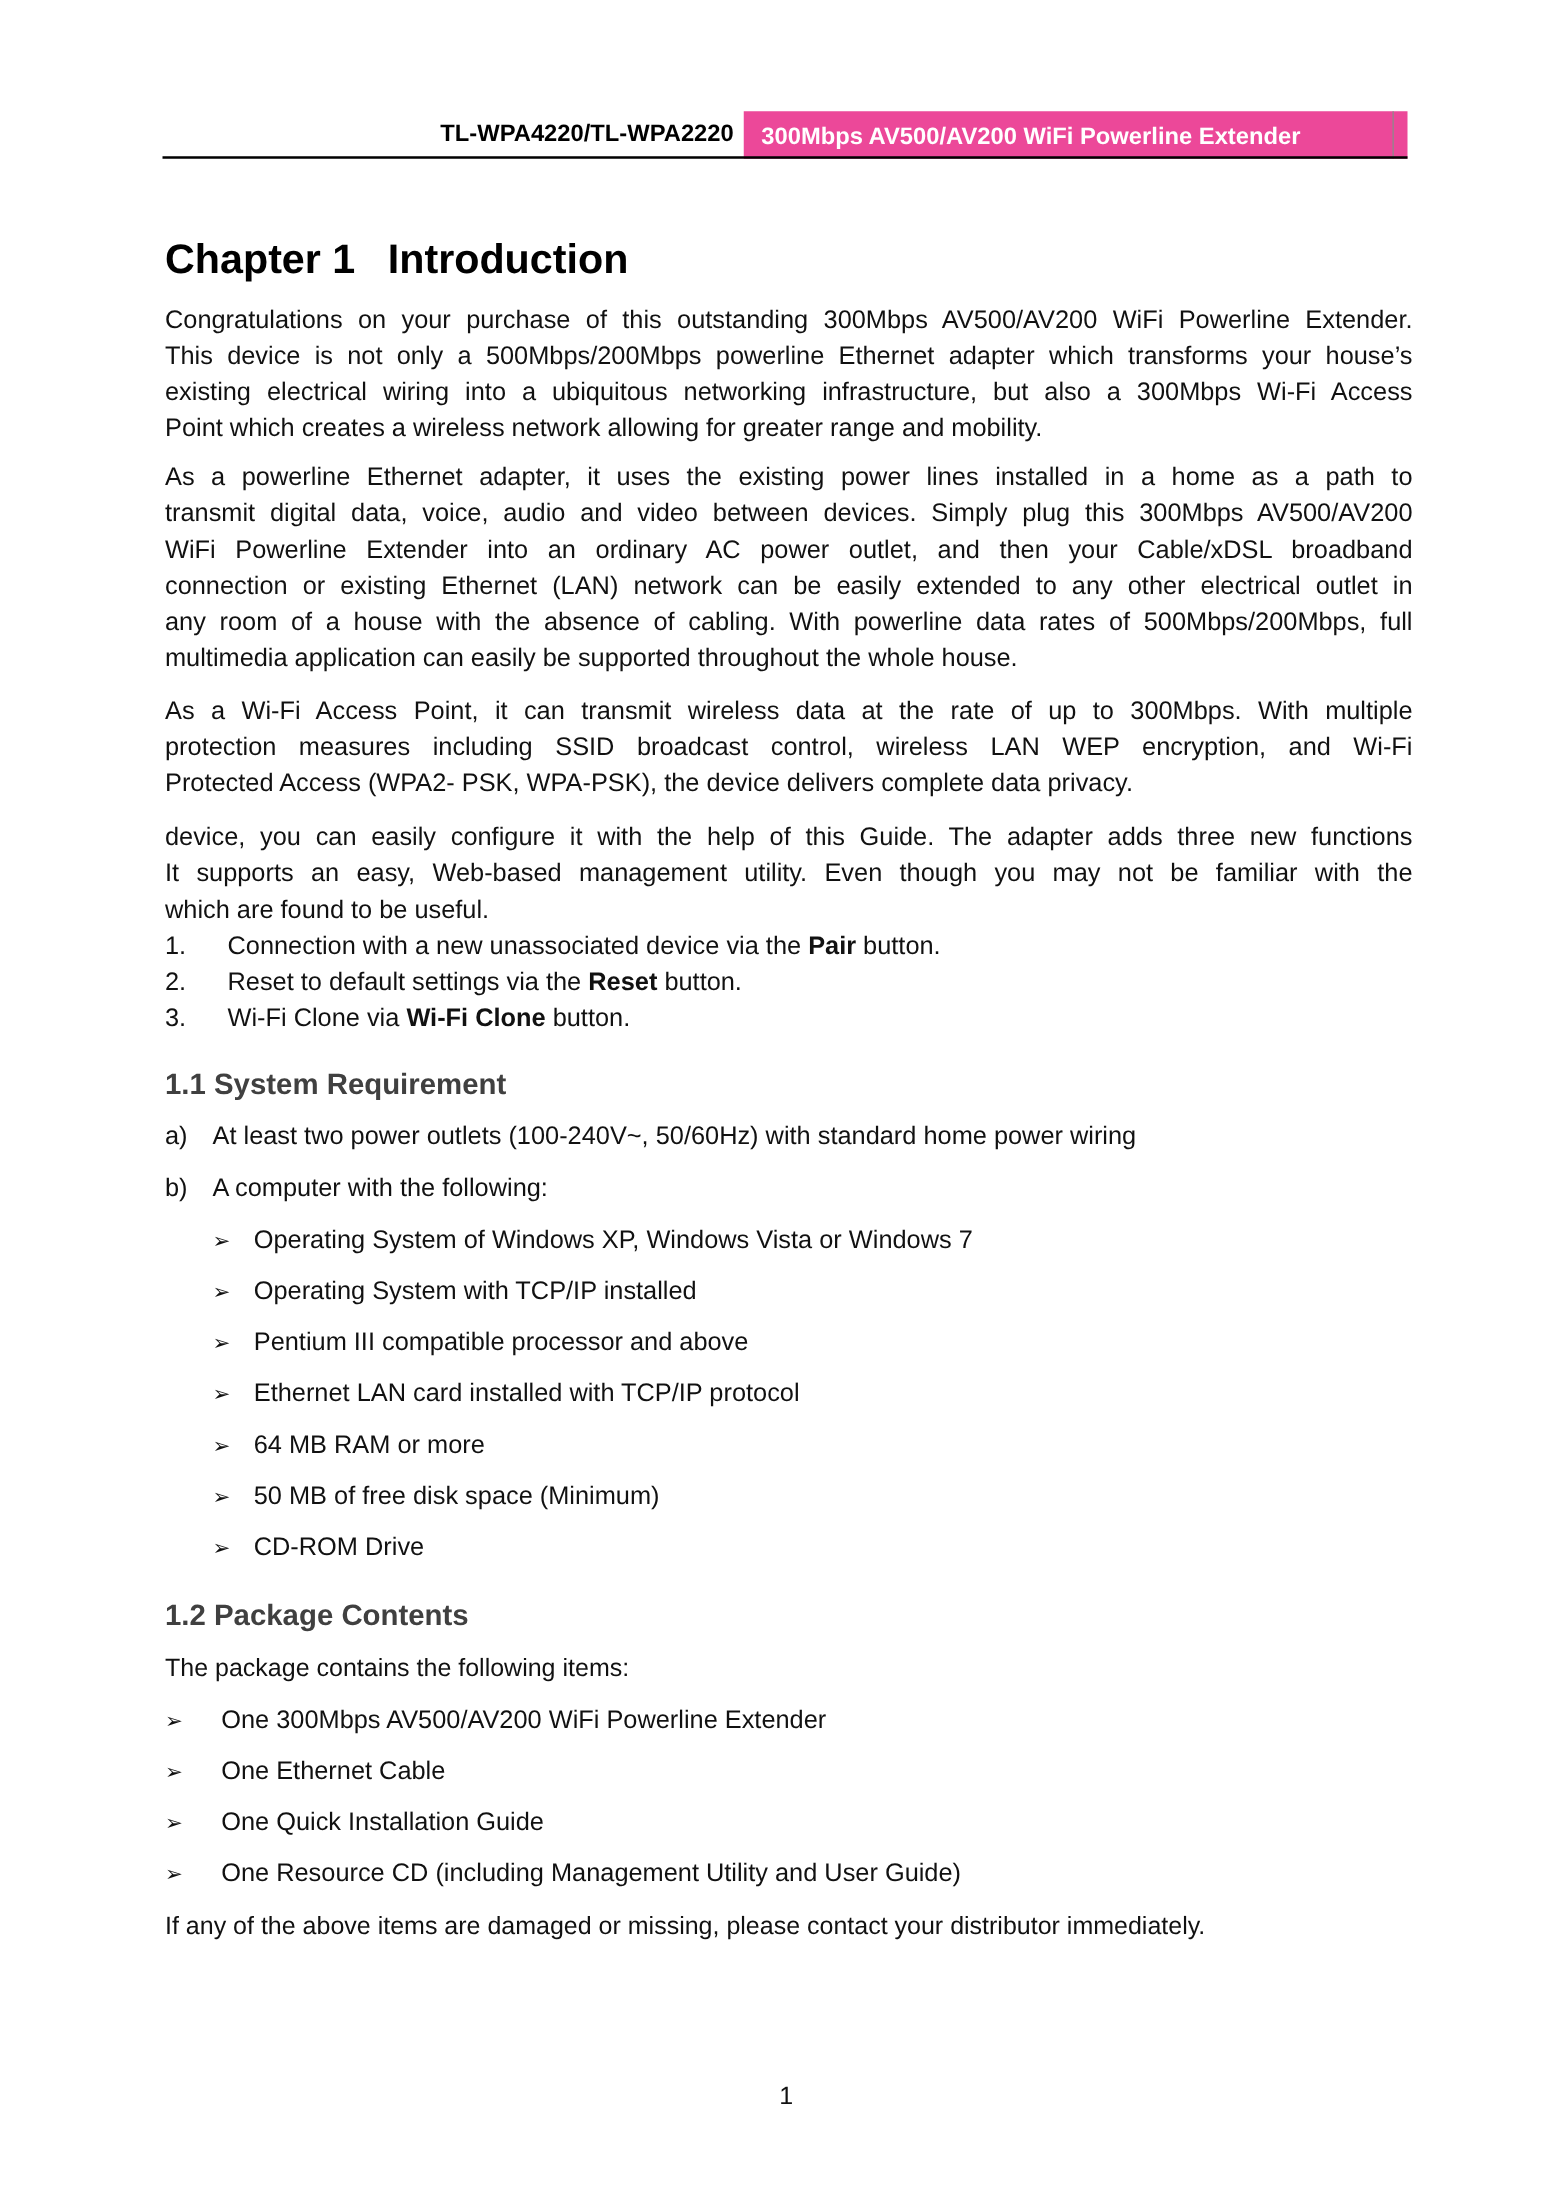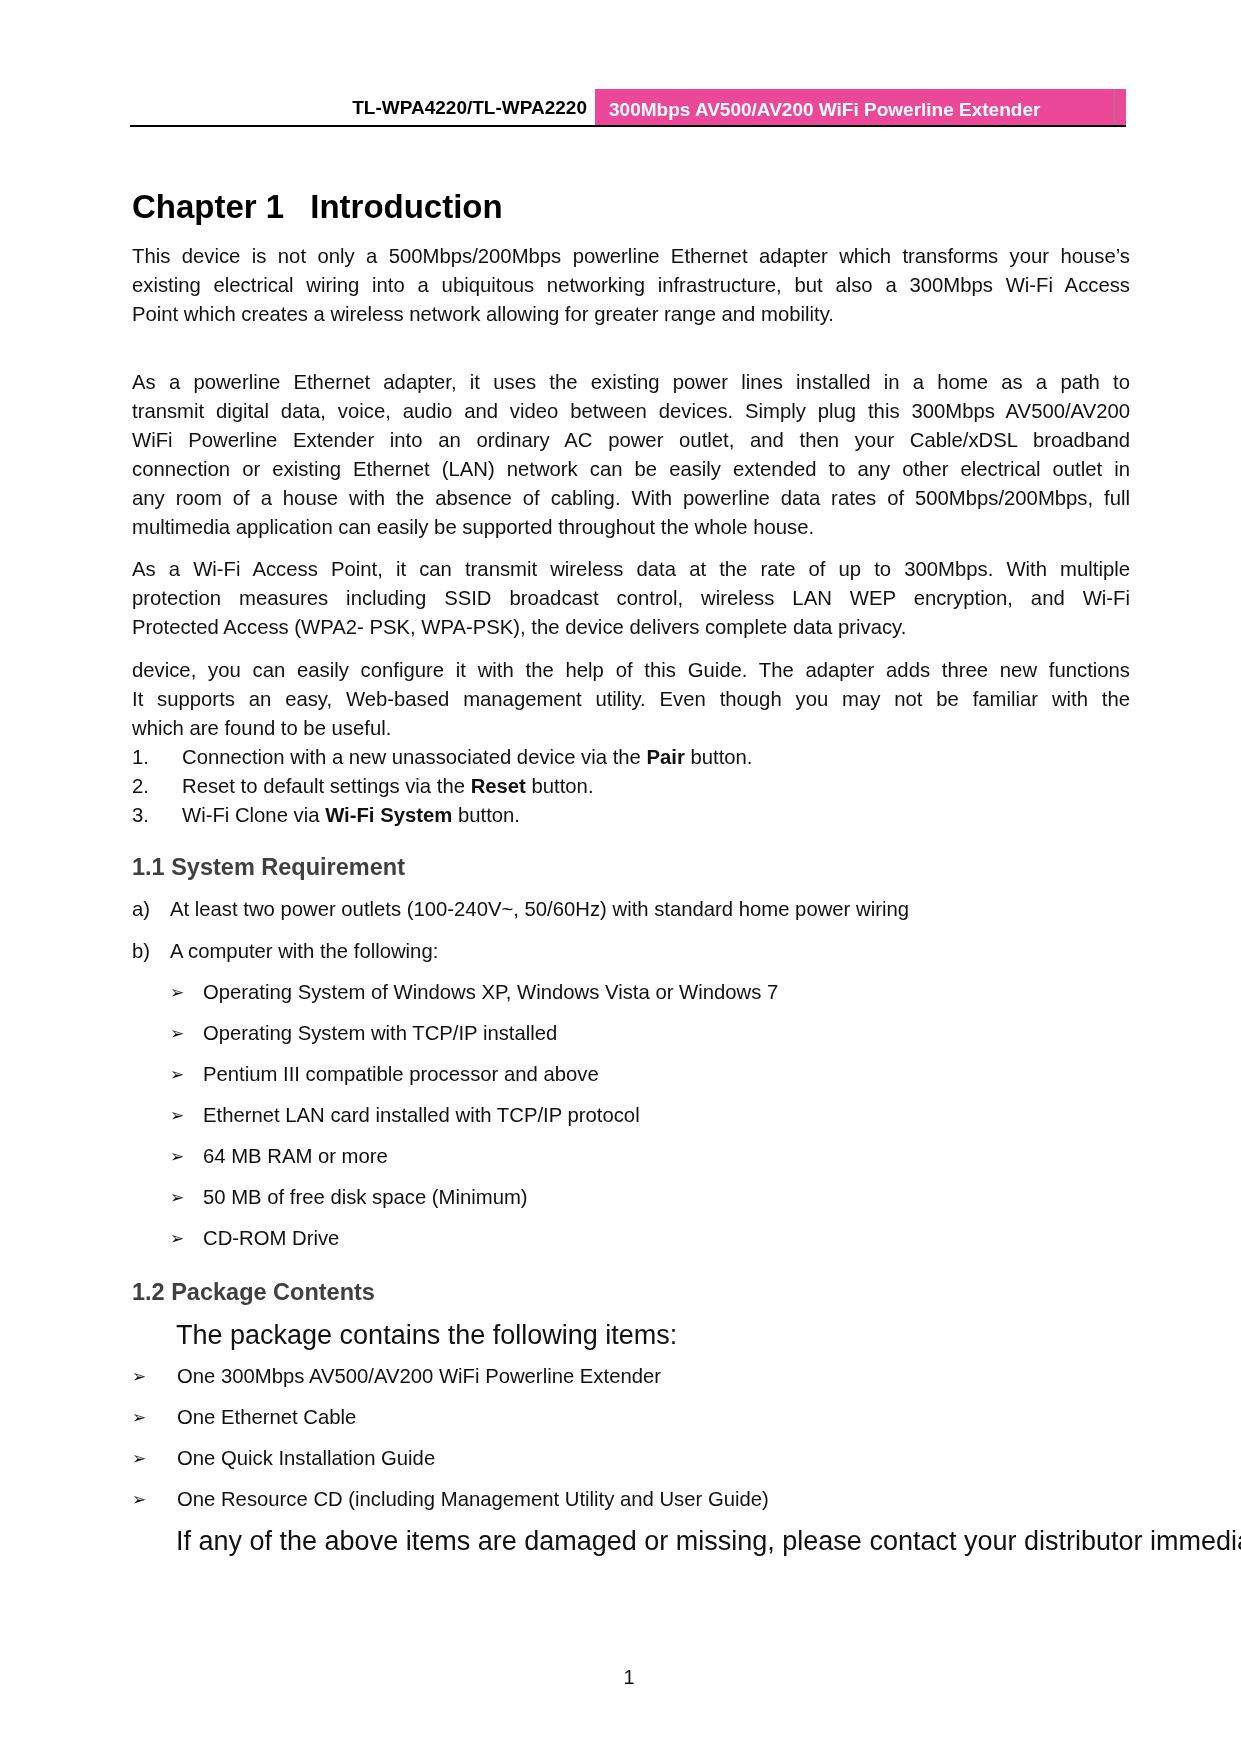--- a/index.html
+++ b/index.html
@@ -47,21 +47,21 @@
     .h2 { position: absolute; left: 120px; font-size: 23.5px; font-weight: bold; line-height: 30px; color: #404040; white-space: nowrap; }
 
     .alpha { position: absolute; left: 120px; font-size: 20.3px; line-height: 29px; white-space: nowrap; }
     .alpha .l { position: absolute; left: 0; }
     .alpha .t { position: absolute; left: 38px; }
 
     .bullet { position: absolute; font-size: 20.3px; line-height: 29px; white-space: nowrap; }
     .bullet .arrow { position: absolute; left: 0; top: 0; font-size: 17px; }
     .bullet .t { position: absolute; top: 0; }
 
-    .plain { position: absolute; left: 120px; font-size: 27px; line-height: 29px; white-space: nowrap; margin-left: 44px; }
+    .plain { position: absolute; left: 120px; font-size: 20px; line-height: 29px; white-space: nowrap; }
 
     .pagenum { position: absolute; left: 600px; width: 34px; text-align: center; top: 1664px; font-size: 20px; line-height: 26px; }
 
     b { font-weight: bold; }
   </style>
 </head>
 <body>
 
 <div class="page">
 
@@ -70,20 +70,21 @@
     <span class="hdr-title">300Mbps AV500/AV200 WiFi Powerline Extender</span>
     <span class="hdr-stripe"></span>
   </div>
   <div class="hdr-rule"></div>
 
   <div class="chapter">
     <span>Chapter 1</span><span class="gap"></span><span>Introduction</span>
   </div>
 
   <div class="para" style="top:242px;">
+    <span class="line just">Congratulations on your purchase of this outstanding 300Mbps AV500/AV200 WiFi Powerline Extender.</span>
     <span class="line just">This device is not only a 500Mbps/200Mbps powerline Ethernet adapter which transforms your house’s</span>
     <span class="line just">existing electrical wiring into a ubiquitous networking infrastructure, but also a 300Mbps Wi-Fi Access</span>
     <span class="line">Point which creates a wireless network allowing for greater range and mobility.</span>
   </div>
 
   <div class="para" style="top:368px;">
     <span class="line just">As a powerline Ethernet adapter, it uses the existing power lines installed in a home as a path to</span>
     <span class="line just">transmit digital data, voice, audio and video between devices. Simply plug this 300Mbps AV500/AV200</span>
     <span class="line just">WiFi Powerline Extender into an ordinary AC power outlet, and then your Cable/xDSL broadband</span>
     <span class="line just">connection or existing Ethernet (LAN) network can be easily extended to any other electrical outlet in</span>
@@ -106,21 +107,21 @@
   <div class="num-item" style="top:743px;">
     <span class="n">1.</span>
     <span class="t"><span>Connection with a new unassociated device via the </span><b>Pair</b><span> button.</span></span>
   </div>
   <div class="num-item" style="top:772px;">
     <span class="n">2.</span>
     <span class="t"><span>Reset to default settings via the </span><b>Reset</b><span> button.</span></span>
   </div>
   <div class="num-item" style="top:801px;">
     <span class="n">3.</span>
-    <span class="t"><span>Wi-Fi Clone via </span><b>Wi-Fi System</b><span> button.</span></span>
+    <span class="t"><span>Wi-Fi Clone via </span><b>Wi-Fi Clone</b><span> button.</span></span>
   </div>
 
   <div class="h2" style="top:852px;">1.1 System Requirement</div>
 
   <div class="alpha" style="top:895px;">
     <span class="l">a)</span>
     <span class="t">At least two power outlets (100-240V~, 50/60Hz) with standard home power wiring</span>
   </div>
   <div class="alpha" style="top:937px;">
     <span class="l">b)</span>

